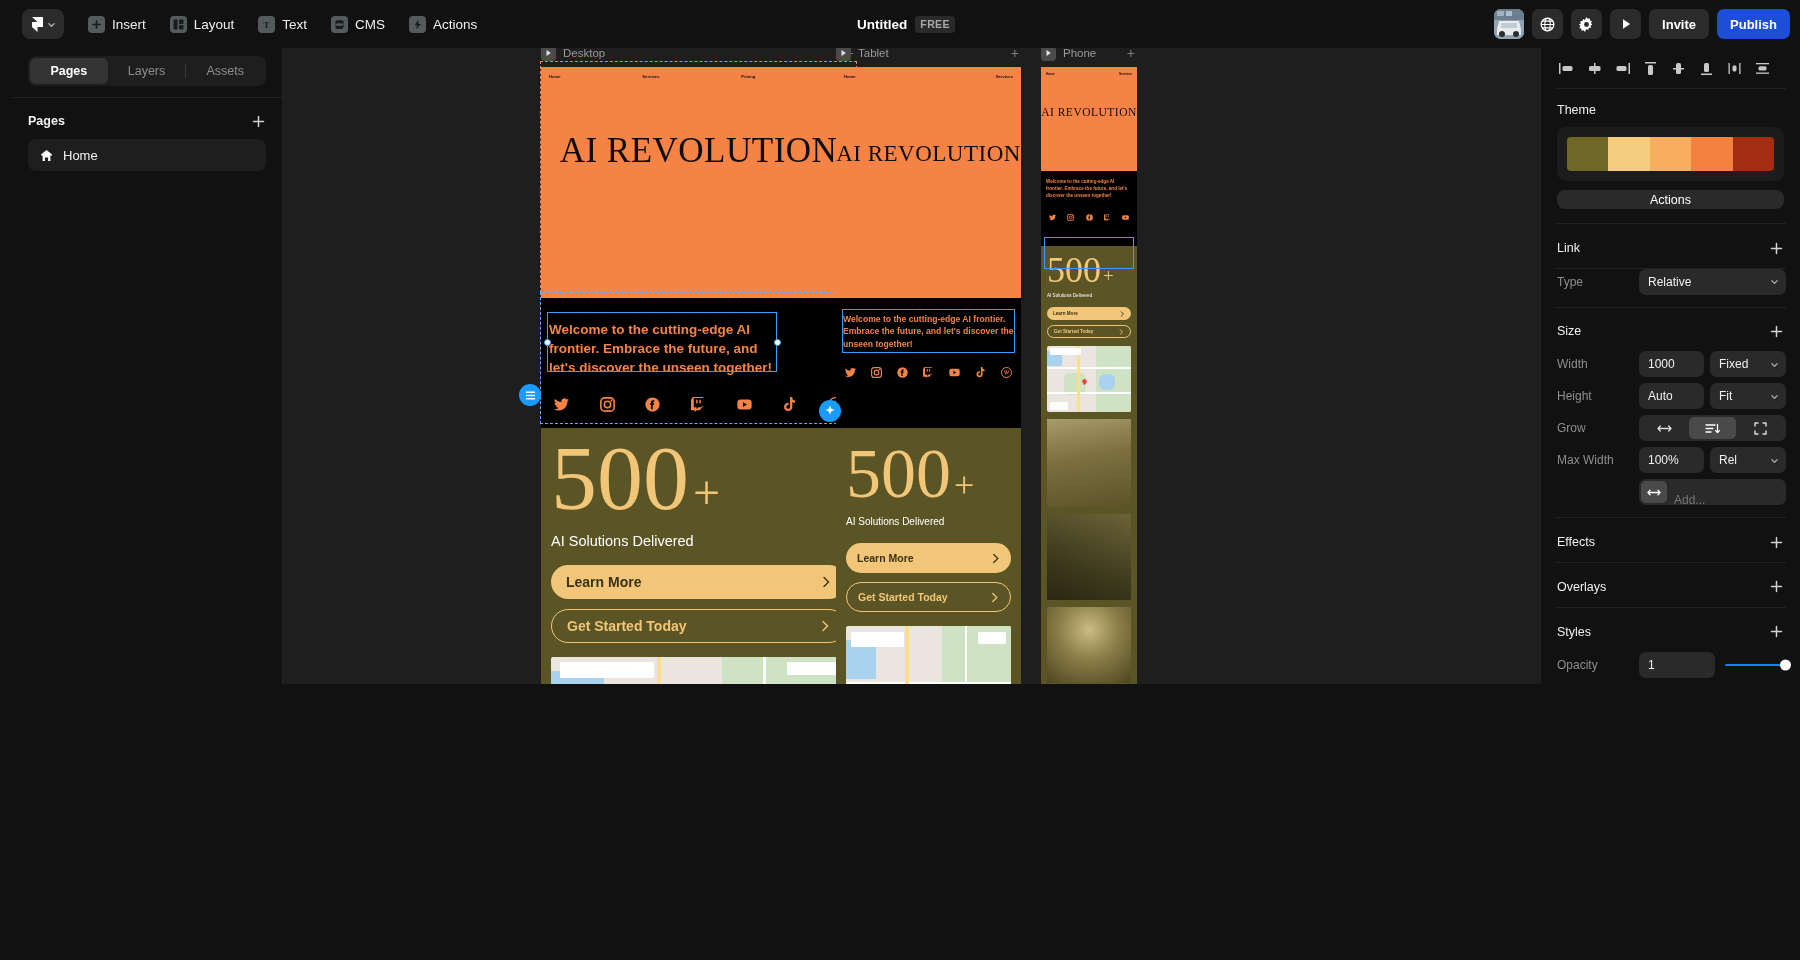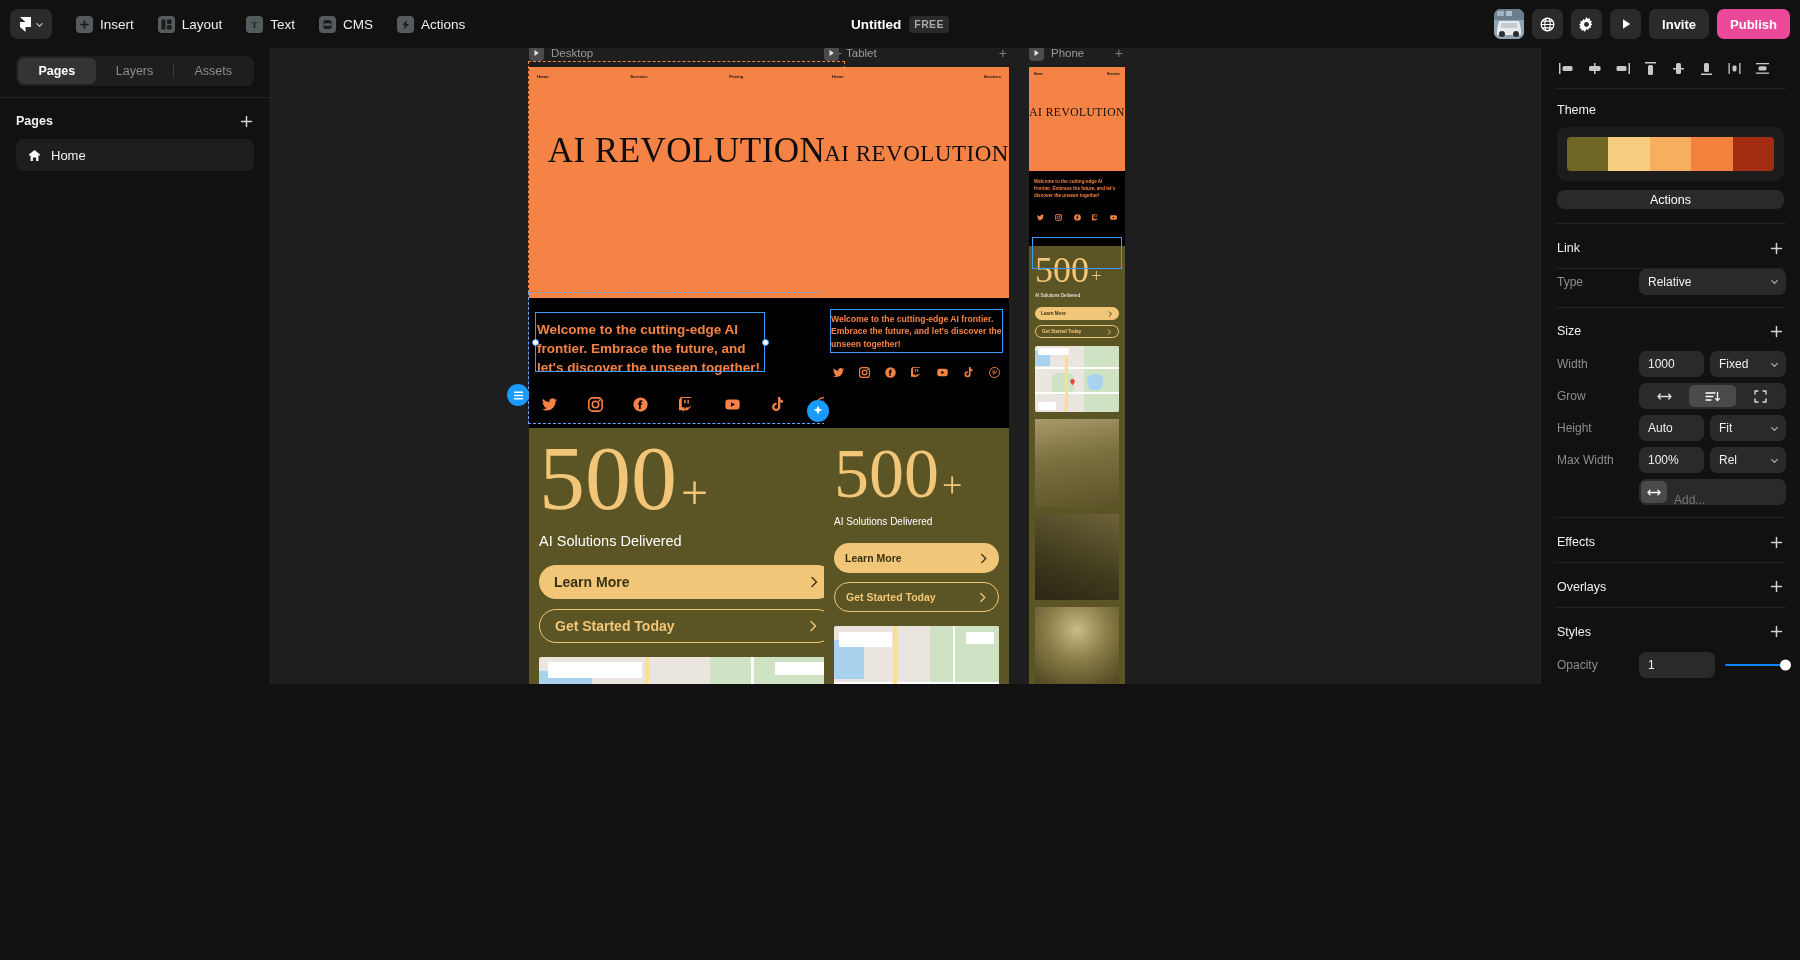--- a/index.html
+++ b/index.html
@@ -3,21 +3,21 @@
 <meta charset="utf-8">
 <style>
   * { box-sizing: border-box; margin: 0; padding: 0; }
   html, body {
     width: 1800px; height: 960px;
     background: #111111;
     font-family: "Liberation Sans", sans-serif;
     overflow: hidden;
     color: #e8e8e8;
   }
-  .app { position: relative; width: 1800px; height: 684px; display: flex; flex-direction: column; }
+  .app { position: relative; width: 1800px; height: 684px; display: flex; flex-direction: column; padding-left: 12px; }
 
   
   .topbar {
     height: 48px; flex: 0 0 48px;
     background: #111111;
     display: flex; align-items: center;
     padding: 0 10px;
     position: relative;
     z-index: 40;
   }
@@ -61,21 +61,21 @@
   }
   .icon-btn {
     width: 31px; height: 30px; border-radius: 7px; background: #2b2b2b;
     display: flex; align-items: center; justify-content: center; cursor: pointer;
   }
   .pill-btn {
     height: 30px; border-radius: 7px; background: #2b2b2b;
     display: flex; align-items: center; padding: 0 13px;
     font-size: 13px; font-weight: bold; color: #fff; cursor: pointer;
   }
-  .pill-btn.primary { background: #ec4899; }
+  .pill-btn.primary { background: #1d4ed8; }
 
   
   .body { flex: 1; display: flex; min-height: 0; position: relative; }
 
   
   .left-panel {
     width: 271px; flex: 0 0 271px;
     background: #111111; border-right: 1px solid #232323;
     display: flex; flex-direction: column; padding: 8px 0 0 0;
   }
@@ -785,51 +785,51 @@
           <div class="field">1000</div>
           <div class="select narrow">
             <span>Fixed</span>
             <svg width="9" height="9" viewBox="0 0 10 10">
                 <path d="M2 4l3 3 3-3" stroke="#b5b5b5" stroke-width="1.3" fill="none" stroke-linecap="round" stroke-linejoin="round"></path>
               </svg>
           </div>
         </div>
       </div>
       <div class="prop-row">
-        <span class="prop-label">Grow</span>
-        <div class="prop-ctrls">
-          <div class="seg3">
-            <div class="s">
-              <svg width="15" height="9" viewBox="0 0 15 9">
-                  <path d="M1 4.5h13M3.3 2L1 4.5 3.3 7M11.7 2L14 4.5 11.7 7" stroke="#dcdcdc" stroke-width="1.3" fill="none" stroke-linecap="round" stroke-linejoin="round"></path>
-                </svg>
-            </div>
-            <div class="s active">
-              <svg width="15" height="11" viewBox="0 0 15 11">
-                  <path d="M1 2h9M1 5.5h7M1 9h5" stroke="#fff" stroke-width="1.3" stroke-linecap="round"></path>
-                  <path d="M12.5 1.5v8M10.6 7.6l1.9 1.9 1.9-1.9" stroke="#fff" stroke-width="1.3" fill="none" stroke-linecap="round" stroke-linejoin="round"></path>
-                </svg>
-            </div>
-            <div class="s">
-              <svg width="13" height="13" viewBox="0 0 13 13">
-                  <path d="M1 4V1h3M9 1h3v3M12 9v3H9M4 12H1V9" stroke="#dcdcdc" stroke-width="1.4" fill="none" stroke-linecap="round" stroke-linejoin="round"></path>
-                </svg>
-            </div>
-          </div>
-        </div>
-      </div>
-      <div class="prop-row">
         <span class="prop-label">Height</span>
         <div class="prop-ctrls">
           <div class="field">Auto</div>
           <div class="select narrow">
             <span>Fit</span>
             <svg width="9" height="9" viewBox="0 0 10 10">
                 <path d="M2 4l3 3 3-3" stroke="#b5b5b5" stroke-width="1.3" fill="none" stroke-linecap="round" stroke-linejoin="round"></path>
               </svg>
+          </div>
+        </div>
+      </div>
+      <div class="prop-row">
+        <span class="prop-label">Grow</span>
+        <div class="prop-ctrls">
+          <div class="seg3">
+            <div class="s">
+              <svg width="15" height="9" viewBox="0 0 15 9">
+                  <path d="M1 4.5h13M3.3 2L1 4.5 3.3 7M11.7 2L14 4.5 11.7 7" stroke="#dcdcdc" stroke-width="1.3" fill="none" stroke-linecap="round" stroke-linejoin="round"></path>
+                </svg>
+            </div>
+            <div class="s active">
+              <svg width="15" height="11" viewBox="0 0 15 11">
+                  <path d="M1 2h9M1 5.5h7M1 9h5" stroke="#fff" stroke-width="1.3" stroke-linecap="round"></path>
+                  <path d="M12.5 1.5v8M10.6 7.6l1.9 1.9 1.9-1.9" stroke="#fff" stroke-width="1.3" fill="none" stroke-linecap="round" stroke-linejoin="round"></path>
+                </svg>
+            </div>
+            <div class="s">
+              <svg width="13" height="13" viewBox="0 0 13 13">
+                  <path d="M1 4V1h3M9 1h3v3M12 9v3H9M4 12H1V9" stroke="#dcdcdc" stroke-width="1.4" fill="none" stroke-linecap="round" stroke-linejoin="round"></path>
+                </svg>
+            </div>
           </div>
         </div>
       </div>
       <div class="prop-row">
         <span class="prop-label">Max Width</span>
         <div class="prop-ctrls">
           <div class="field">100%</div>
           <div class="select narrow">
             <span>Rel</span>
             <svg width="9" height="9" viewBox="0 0 10 10">

